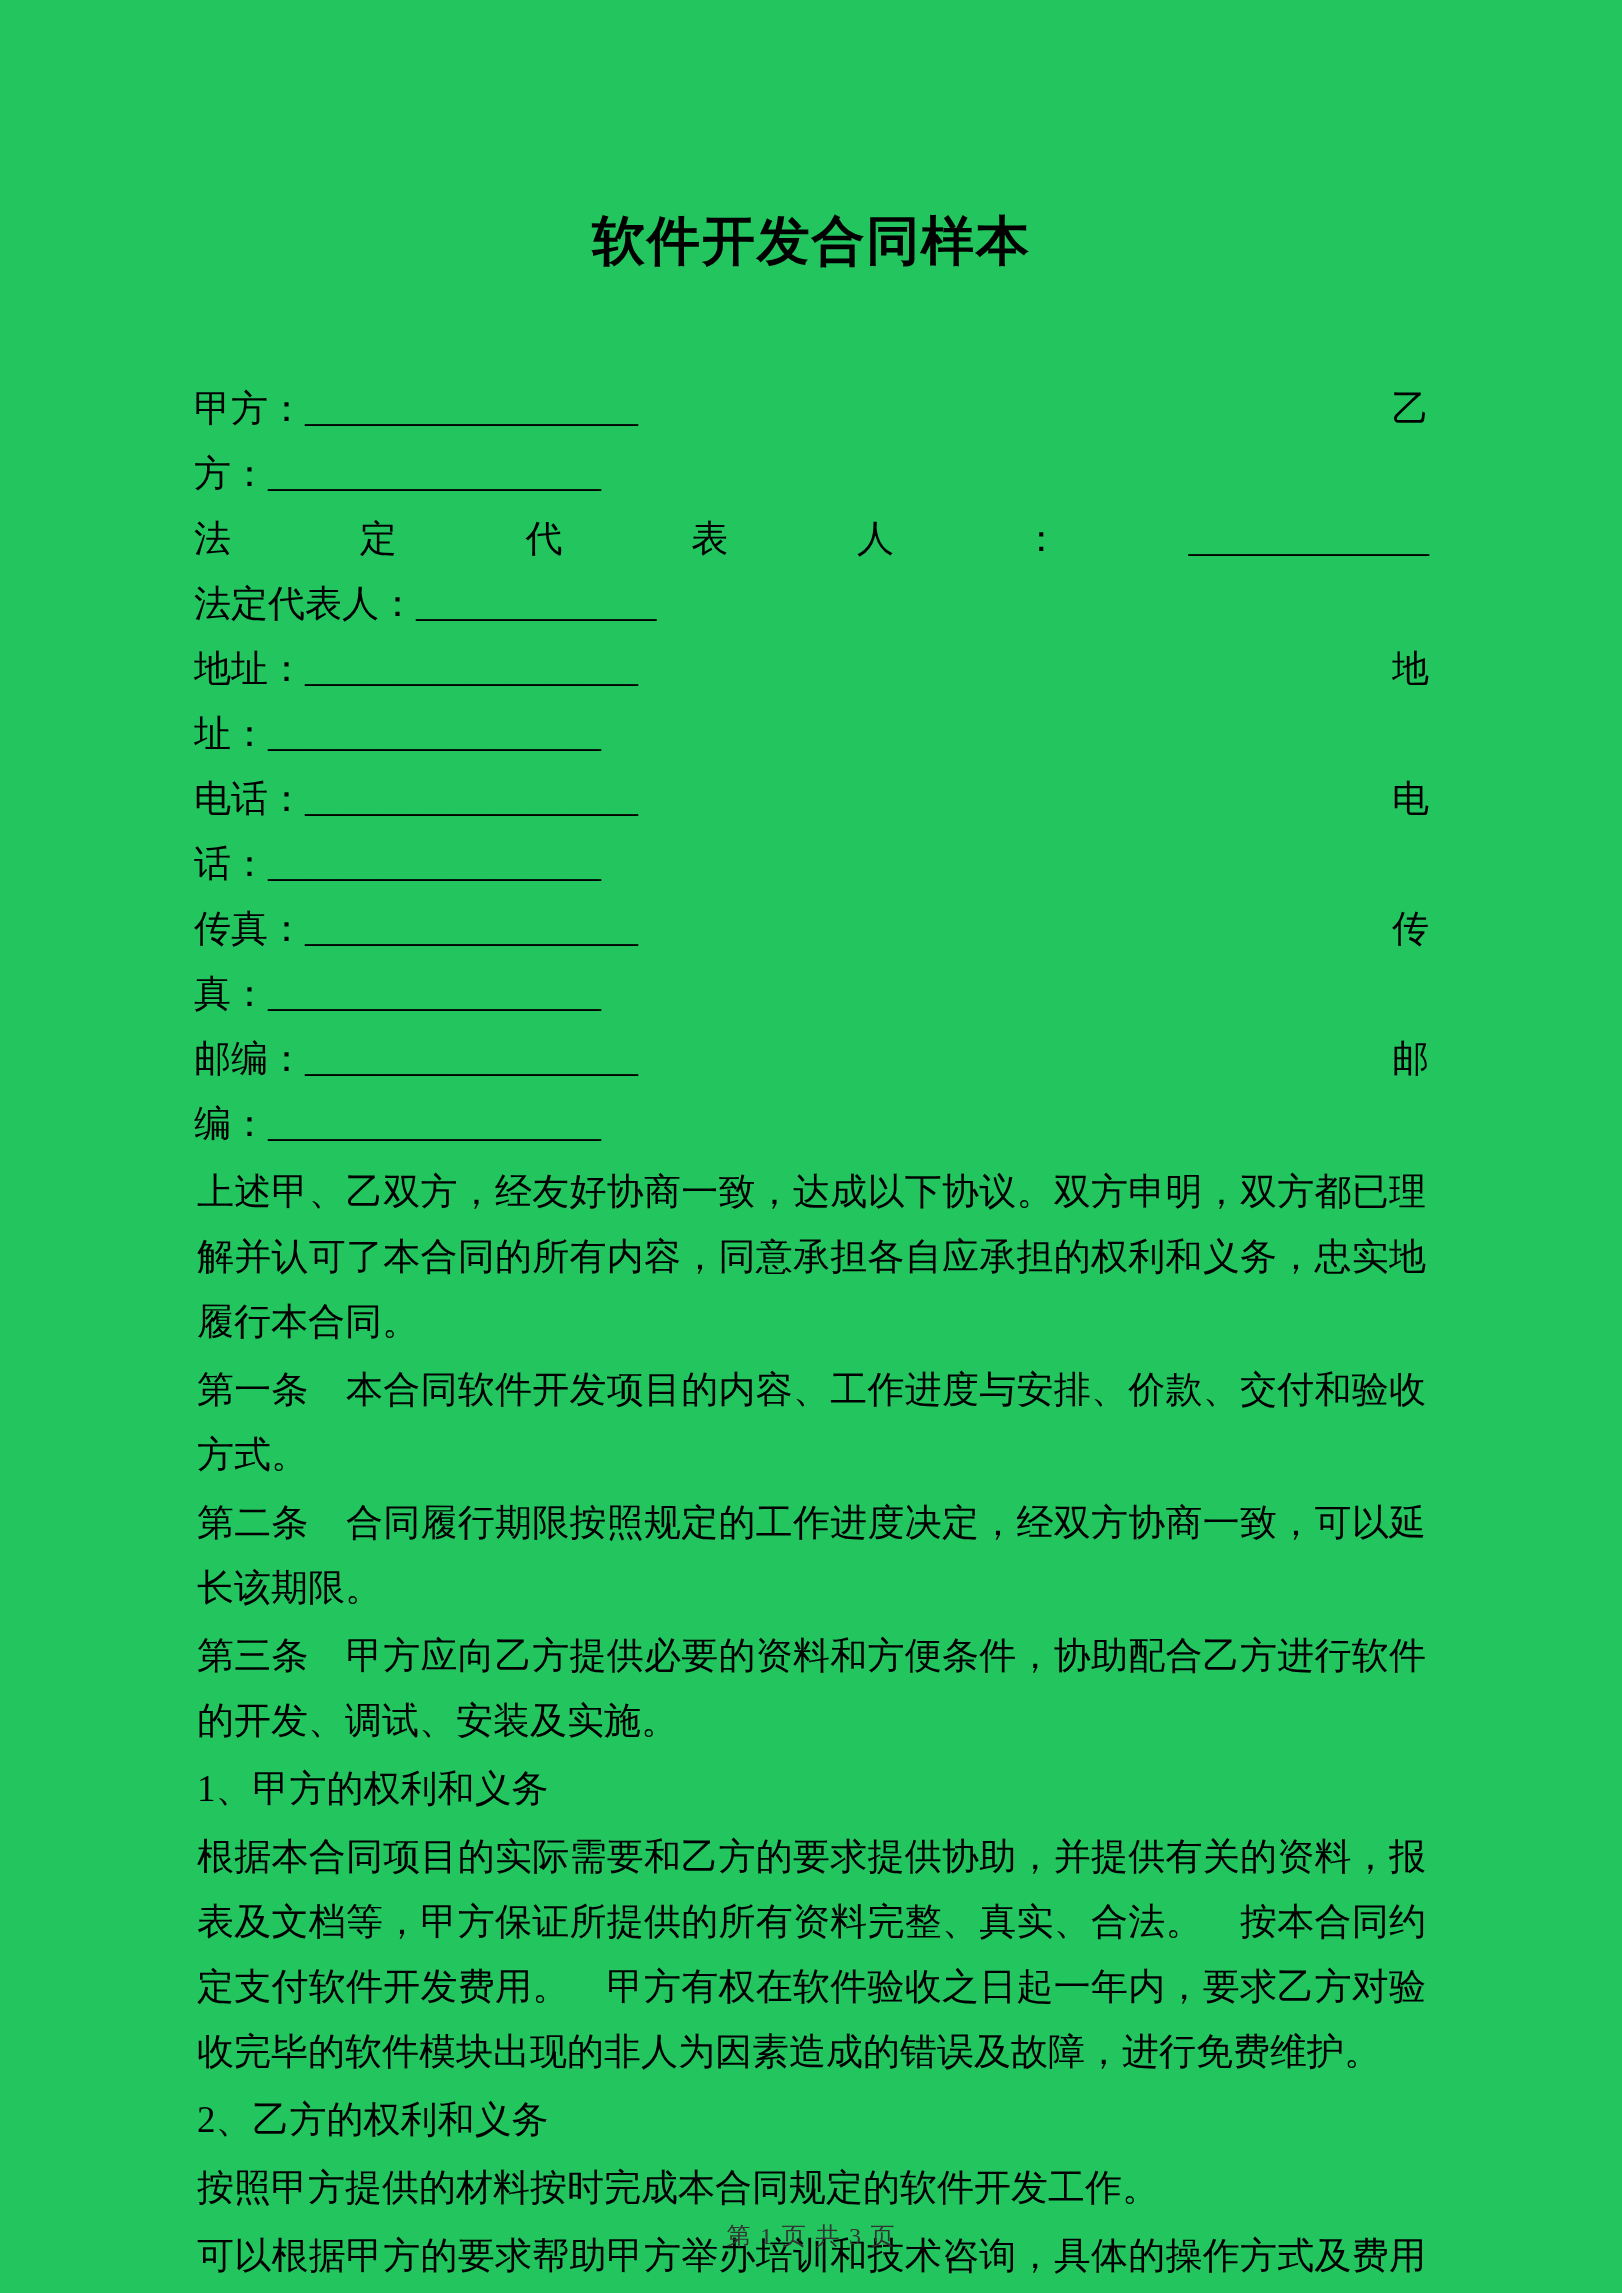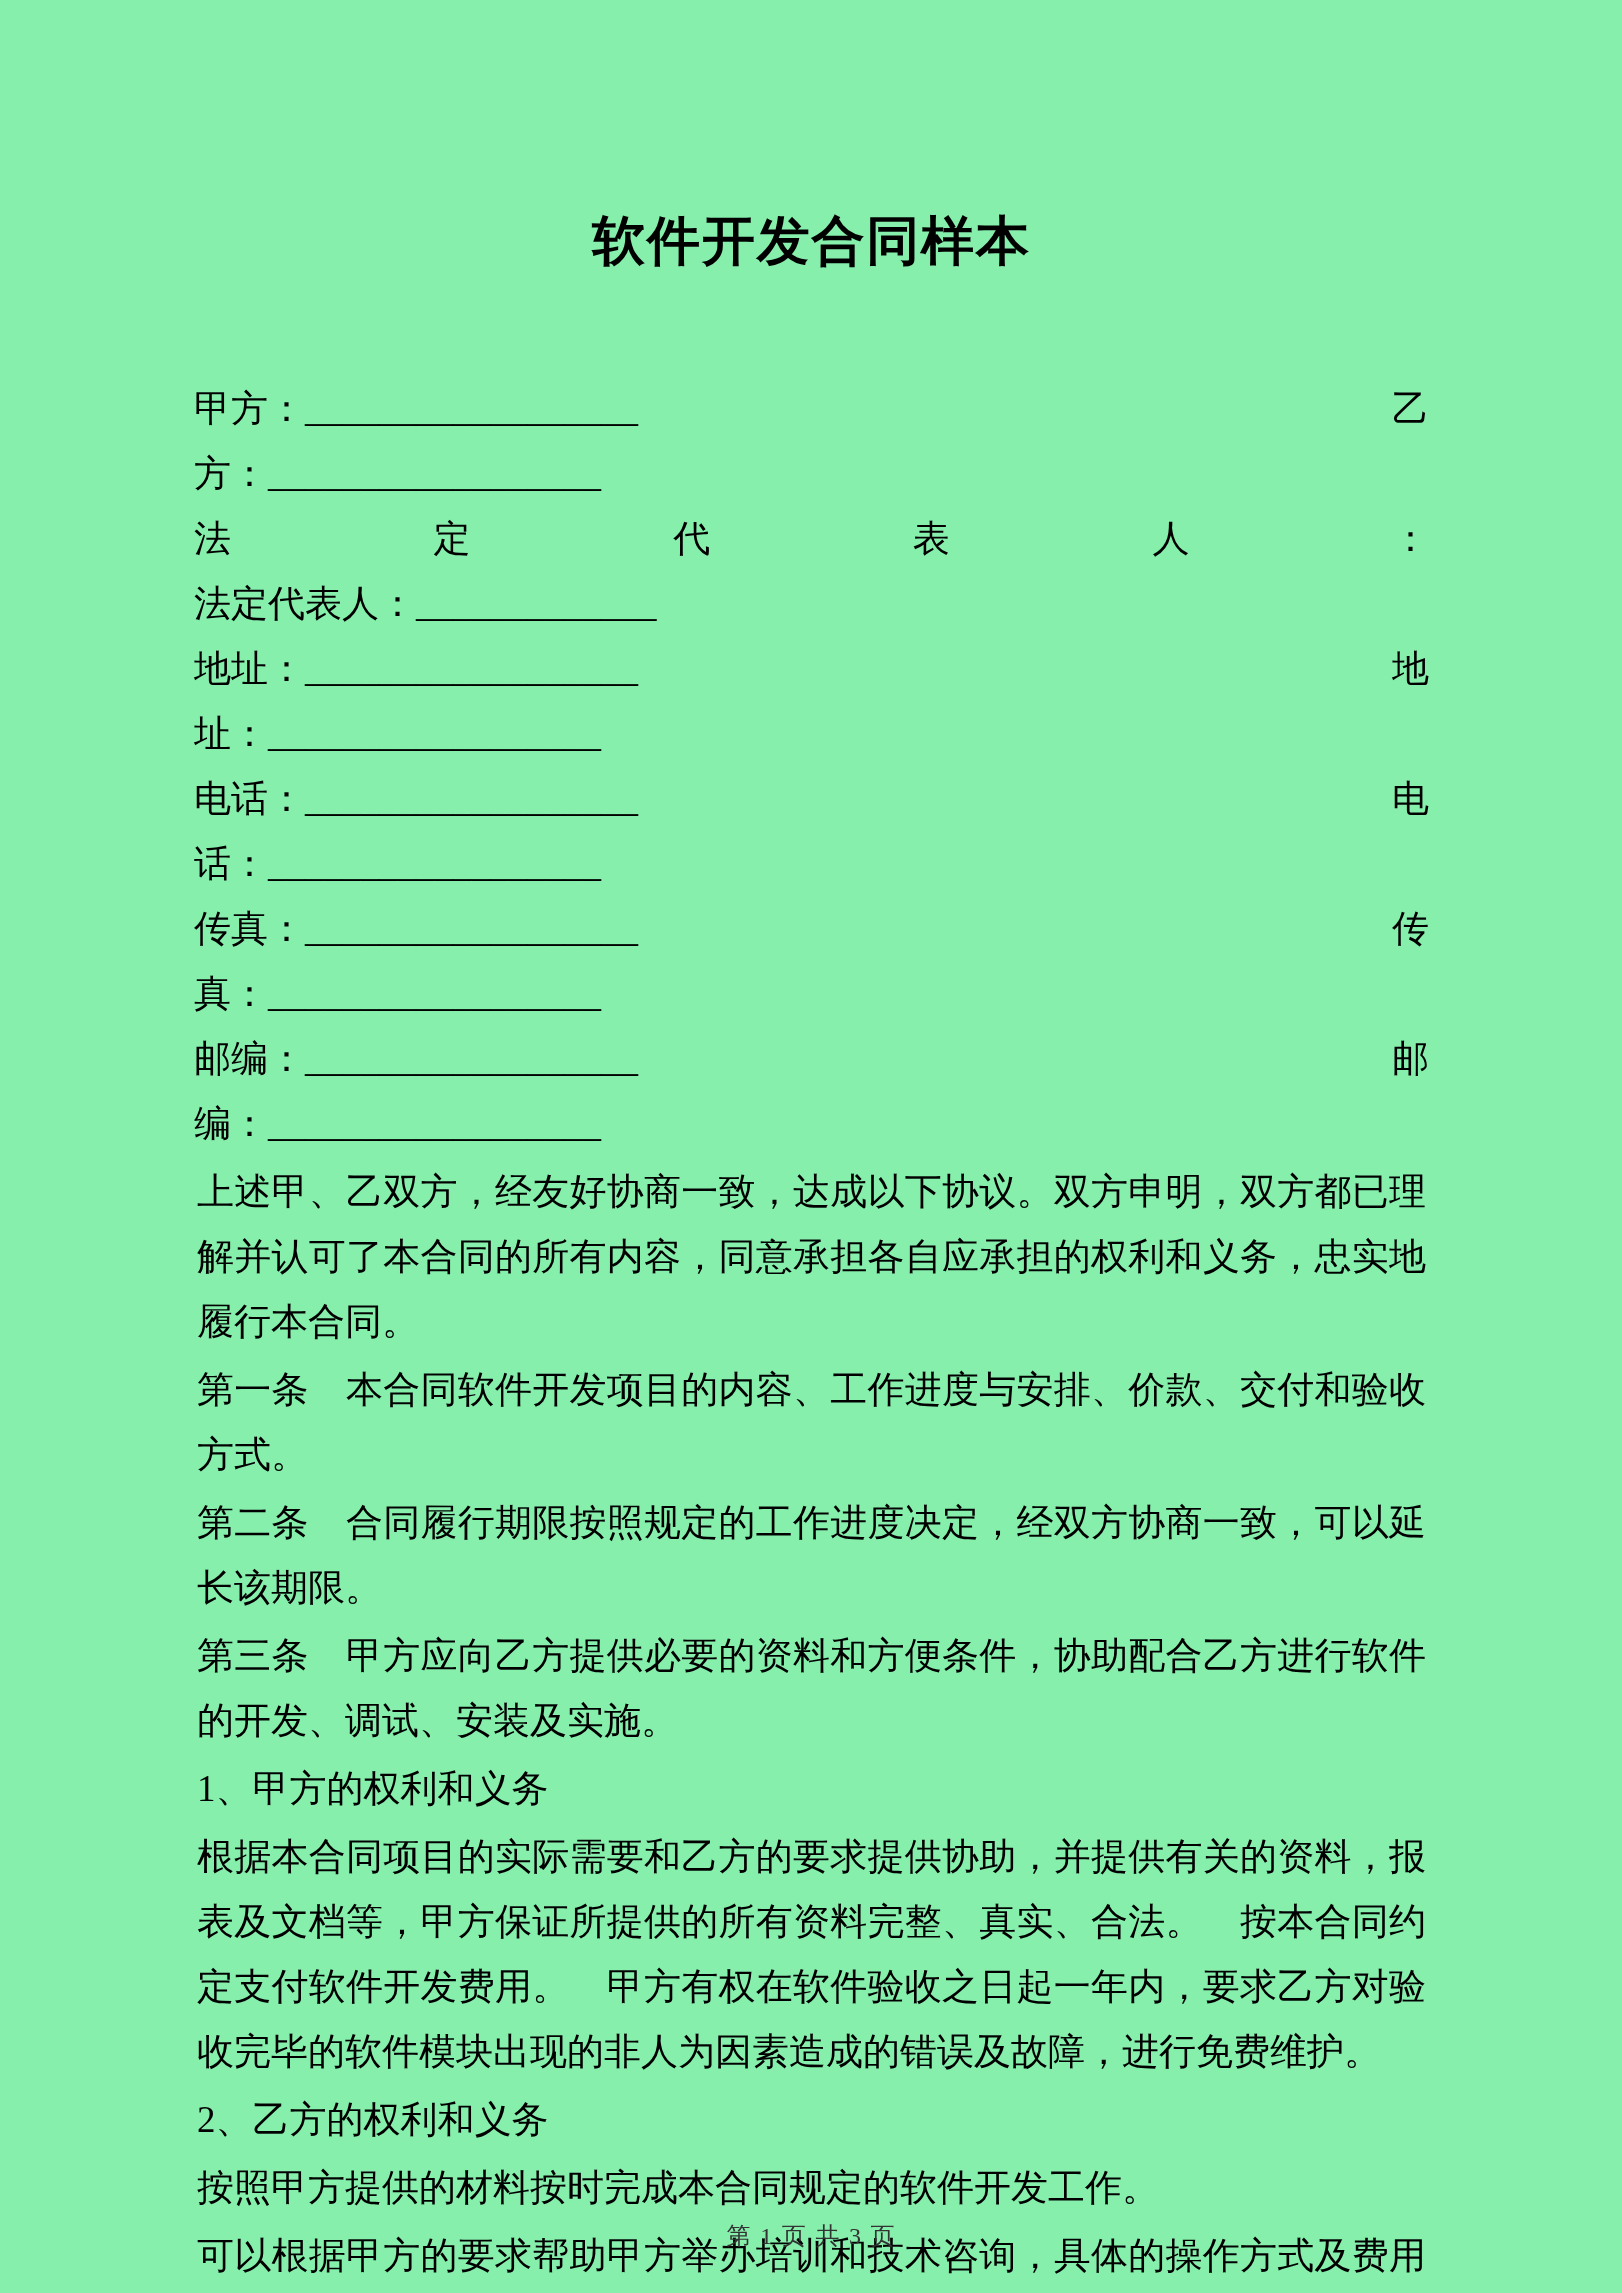--- a/index.html
+++ b/index.html
@@ -5,21 +5,21 @@
   html, body {
     margin: 0;
     padding: 0;
     background: #ffffff;
   }
   .page {
     position: relative;
     width: 1623px;
     height: 2294px;
     margin: 0 auto;
-    background: #86efac;
+    background: #22c55e;
     box-sizing: border-box;
     padding: 205px 194px 0 194px;
     color: #000000;
     font-family: "Liberation Serif", "DejaVu Serif", serif;
   }
   .title {
     margin: 0 0 98px 0;
     text-align: center;
     font-size: 53px;
     font-weight: bold;
@@ -76,20 +76,21 @@
 
     <div class="line">方：__________________</div>
 
     <div class="line spread">
       <span>法</span>
       <span>定</span>
       <span>代</span>
       <span>表</span>
       <span>人</span>
       <span>：</span>
+      <span>_____________</span>
     </div>
 
     <div class="line">法定代表人：_____________</div>
 
     <div class="line split">
       <span>地址：__________________</span>
       <span>地</span>
     </div>
 
     <div class="line">址：__________________</div>

